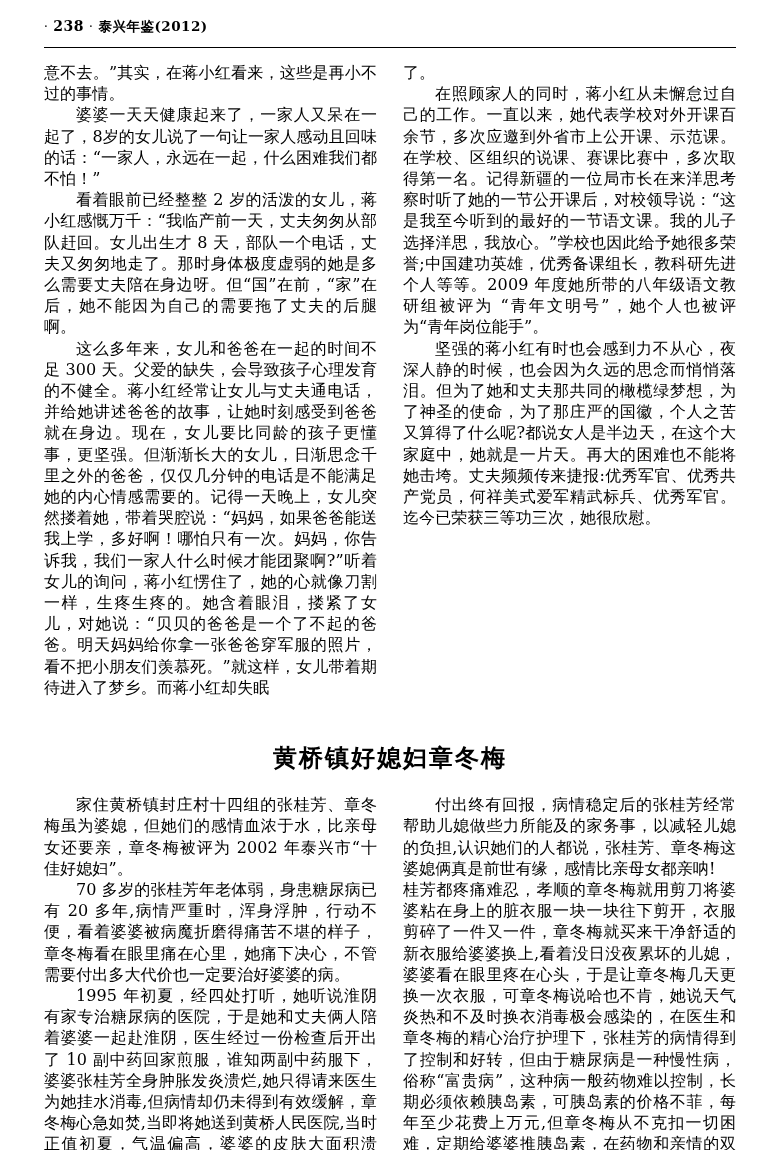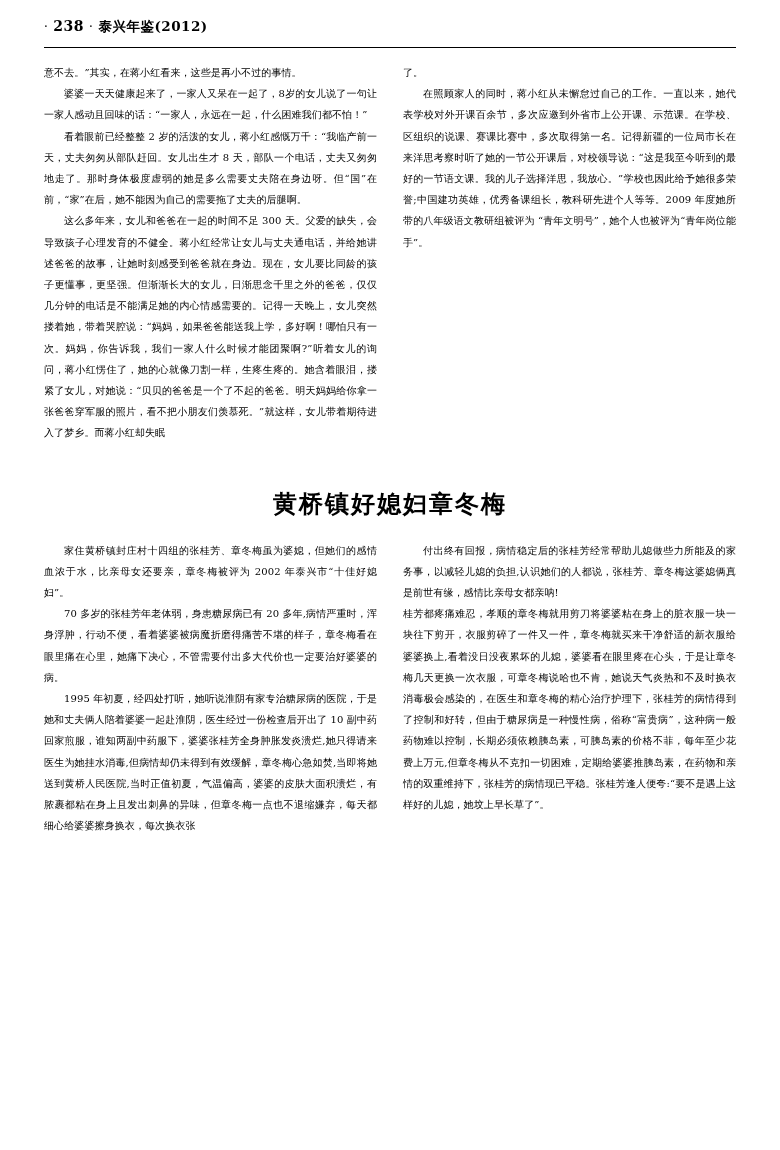--- a/index.html
+++ b/index.html
@@ -59,21 +59,21 @@
   .cols {
     display: flex;
     gap: 26px;
     margin-top: 14px;
   }
   .col {
     width: 333px;
   }
   p.para {
     margin: 0;
-    font-size: 10px;
+    font-size: 16px;
     line-height: 21.2px;
     text-align: justify;
     text-justify: inter-ideograph;
     text-indent: 2em;
     letter-spacing: 0.1px;
   }
   p.para.noindent {
     text-indent: 0;
   }
 
@@ -106,20 +106,21 @@
   <div class="cols">
     <div class="col">
       <p class="para noindent">意不去。”其实，在蒋小红看来，这些是再小不过的事情。</p>
       <p class="para">婆婆一天天健康起来了，一家人又呆在一起了，8岁的女儿说了一句让一家人感动且回味的话：“一家人，永远在一起，什么困难我们都不怕！”</p>
       <p class="para">看着眼前已经整整 2 岁的活泼的女儿，蒋小红感慨万千：“我临产前一天，丈夫匆匆从部队赶回。女儿出生才 8 天，部队一个电话，丈夫又匆匆地走了。那时身体极度虚弱的她是多么需要丈夫陪在身边呀。但“国”在前，“家”在后，她不能因为自己的需要拖了丈夫的后腿啊。</p>
       <p class="para">这么多年来，女儿和爸爸在一起的时间不足 300 天。父爱的缺失，会导致孩子心理发育的不健全。蒋小红经常让女儿与丈夫通电话，并给她讲述爸爸的故事，让她时刻感受到爸爸就在身边。现在，女儿要比同龄的孩子更懂事，更坚强。但渐渐长大的女儿，日渐思念千里之外的爸爸，仅仅几分钟的电话是不能满足她的内心情感需要的。记得一天晚上，女儿突然搂着她，带着哭腔说：“妈妈，如果爸爸能送我上学，多好啊！哪怕只有一次。妈妈，你告诉我，我们一家人什么时候才能团聚啊?”听着女儿的询问，蒋小红愣住了，她的心就像刀割一样，生疼生疼的。她含着眼泪，搂紧了女儿，对她说：“贝贝的爸爸是一个了不起的爸爸。明天妈妈给你拿一张爸爸穿军服的照片，看不把小朋友们羡慕死。”就这样，女儿带着期待进入了梦乡。而蒋小红却失眠</p>
     </div>
     <div class="col">
       <p class="para noindent">了。</p>
       <p class="para">在照顾家人的同时，蒋小红从未懈怠过自己的工作。一直以来，她代表学校对外开课百余节，多次应邀到外省市上公开课、示范课。在学校、区组织的说课、赛课比赛中，多次取得第一名。记得新疆的一位局市长在来洋思考察时听了她的一节公开课后，对校领导说：“这是我至今听到的最好的一节语文课。我的儿子选择洋思，我放心。”学校也因此给予她很多荣誉;中国建功英雄，优秀备课组长，教科研先进个人等等。2009 年度她所带的八年级语文教研组被评为 “青年文明号”，她个人也被评为“青年岗位能手”。</p>
+      <p class="para">坚强的蒋小红有时也会感到力不从心，夜深人静的时候，也会因为久远的思念而悄悄落泪。但为了她和丈夫那共同的橄榄绿梦想，为了神圣的使命，为了那庄严的国徽，个人之苦又算得了什么呢?都说女人是半边天，在这个大家庭中，她就是一片天。再大的困难也不能将她击垮。丈夫频频传来捷报:优秀军官、优秀共产党员，何祥美式爱军精武标兵、优秀军官。迄今已荣获三等功三次，她很欣慰。</p>
     </div>
   </div>
 
   <div class="article-sep"></div>
   <h1 class="article-title">黄桥镇好媳妇章冬梅</h1>
 
   <div class="cols">
     <div class="col">
       <p class="para">家住黄桥镇封庄村十四组的张桂芳、章冬梅虽为婆媳，但她们的感情血浓于水，比亲母女还要亲，章冬梅被评为 2002 年泰兴市“十佳好媳妇”。</p>
       <p class="para">70 多岁的张桂芳年老体弱，身患糖尿病已有 20 多年,病情严重时，浑身浮肿，行动不便，看着婆婆被病魔折磨得痛苦不堪的样子，章冬梅看在眼里痛在心里，她痛下决心，不管需要付出多大代价也一定要治好婆婆的病。</p>

